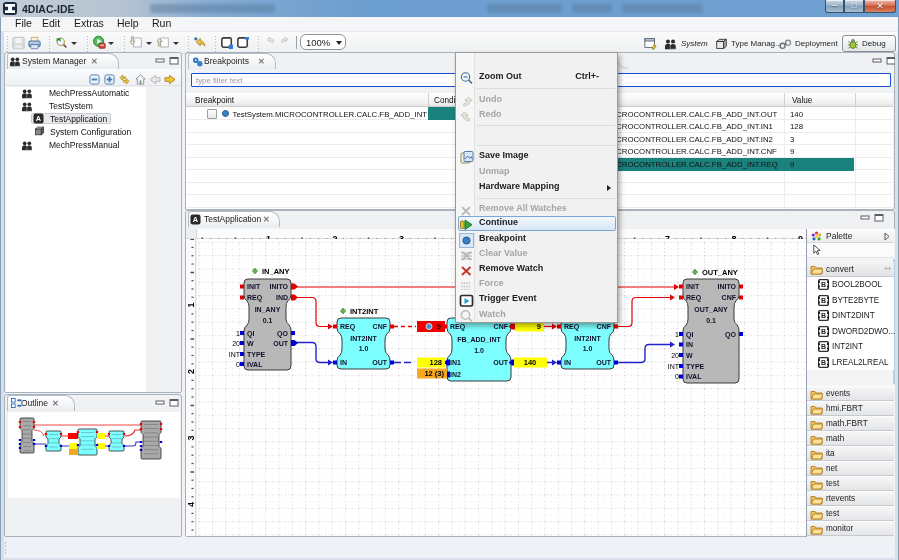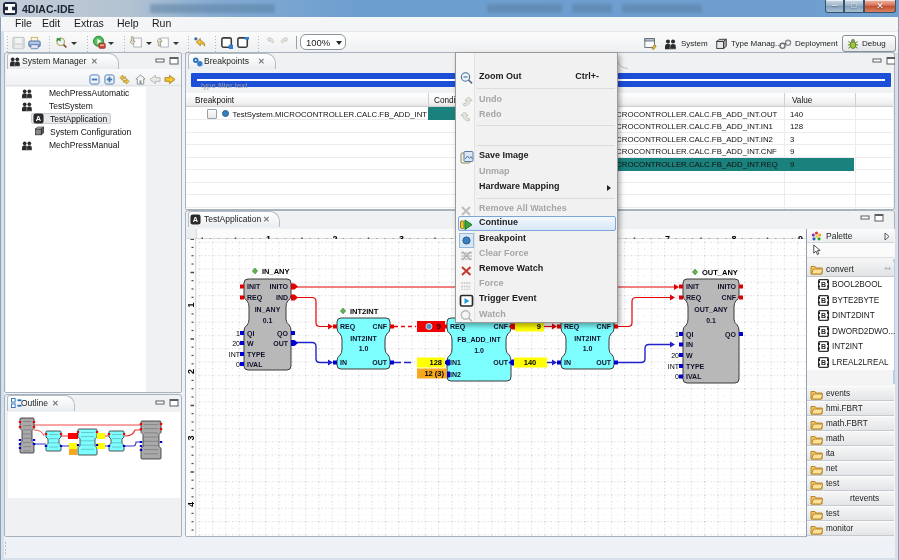--- a/index.html
+++ b/index.html
@@ -30,21 +30,21 @@
 #debugbtn { position:absolute; left:841px; top:3px; width:54px; height:17px; border:1px solid #8a9097; border-radius:3px; background:linear-gradient(#fdfdfd,#e3e6ea); }
 .panel { position:absolute; background:#f0f1f2; border:1px solid #a8b2bd; border-radius:3px 3px 2px 2px; }
 .tabface { position:absolute; height:16px; background:linear-gradient(#ffffff,#eaedf0); border:1px solid #b4bcc5; border-bottom:none; border-radius:3px 10px 0 0; }
 .tabtext { position:absolute; top:3px; font-size:8.5px; color:#222; }
 .xico { position:absolute; top:4px; font-size:8px; color:#777; font-weight:bold; }
 .minmax { position:absolute; }
 .content { position:absolute; background:#fff; }
 .thead { position:absolute; background:linear-gradient(#ffffff,#f1f1f1 75%,#e4e4e4); border-bottom:1px solid #cfcfcf; font-size:8.2px; color:#111; }
 .thead span { top:3px; position:absolute; }
 .gridrow { position:absolute; border-bottom:1px solid #ececec; }
-.filterbox { position:absolute; background:#fff; border:6px solid #1d4ed8; border-radius:1px; font-size:7.8px; color:#999; }
+.filterbox { position:absolute; background:#fff; border:1px solid #1d4ed8; border-radius:1px; font-size:7.8px; color:#999; }
 .cell { position:absolute; font-size:7.8px; color:#101010; white-space:nowrap; }
 .teal { background:#1a817d; }
 .trow { position:absolute; font-size:8.5px; color:#101010; white-space:nowrap; }
 #ctx { position:absolute; left:455px; top:52px; width:163px; height:271px; background:#f1f1f1; border:1px solid #9a9a9a; box-shadow:2px 3px 5px rgba(0,0,0,.35); }
 #ctx .gut { position:absolute; left:0; top:0; bottom:0; width:19px; background:#f6f6f6; border-right:1px solid #e2e2e2; }
 .mi { position:absolute; left:0; width:100%; height:15px; font-size:9px; font-weight:600; }
 .mi .lbl { position:absolute; left:23px; top:0px; color:#1b1b1b; }
 .mi .sc { position:absolute; right:18px; top:0px; color:#1b1b1b; }
 .mi.dis .lbl, .mi.dis .sc { color:#a5a5a5; }
 .msep { position:absolute; left:21px; right:2px; height:1px; background:#dcdcdc; }
@@ -149,21 +149,21 @@
       <rect x="1" y="2" width="11" height="10" fill="#fff" stroke="#5a5f66"></rect>
       <rect x="1" y="2" width="11" height="2.6" fill="#bdd2ea" stroke="#5a5f66"></rect>
       <path d="M9 13 l3 -4 l2 1.5 l-3 4 z" fill="#e8c94a" stroke="#8a7a1a"></path>
     </svg>
     <svg class="abs" style="left:663px;top:7px;" width="13" height="11" viewBox="0 0 15 13">
       <circle cx="4.5" cy="3" r="2.4" fill="#2b2b2b"></circle>
         <circle cx="10.5" cy="3" r="2.4" fill="#2b2b2b"></circle>
       <path d="M1 12 v-3 a3.5 3.5 0 0 1 7 0 v3 z" fill="#2b2b2b"></path>
       <path d="M7 12 v-3 a3.5 3.5 0 0 1 7 0 v3 z" fill="#2b2b2b" stroke="#eee" stroke-width=".5"></path>
     </svg>
-    <div class="persp" style="left:680px;">System</div>
+    <div class="persp" style="left:680px;font-style:italic;">System</div>
     <svg class="abs" style="left:714px;top:6px;" width="13" height="13" viewBox="0 0 15 15">
       <rect x="2" y="4" width="8" height="8" fill="#e8e8e8" stroke="#2a2a2a"></rect>
       <path d="M2 4 l3 -2.5 h8 l-3 2.5 z" fill="#cfcfcf" stroke="#2a2a2a"></path>
       <path d="M10 12 l3 -2.5 v-8 l-3 2.5 z" fill="#b5b5b5" stroke="#2a2a2a"></path>
     </svg>
     <div class="persp" style="left:730px;">Type Manag...</div>
     <svg class="abs" style="left:778px;top:7px;" width="13" height="11" viewBox="0 0 15 13">
       <circle cx="4" cy="8" r="3" fill="none" stroke="#6a6e73" stroke-width="1.6"></circle>
       <circle cx="10.5" cy="4.5" r="3" fill="none" stroke="#8a8e93" stroke-width="1.6"></circle>
       <path d="M6 6.5 L8.5 5" stroke="#6a6e73" stroke-width="1.4"></path>
@@ -840,21 +840,21 @@
             <path d="M1 2.5 h4 l1 1.5 h6 v6 h-11 z" fill="#f5c565" stroke="#b8862a"></path>
             <path d="M1.5 10 L3.5 5 h9.5 l-2 5 z" fill="#fde29a" stroke="#b8862a"></path>
           </svg>
           <span style="position:absolute;left:19px;top:2px;font-size:8.2px;color:#1a1a1a;">test</span>
         </div>
         <div class="abs" style="left:0;top:262px;width:87px;height:15px;background:linear-gradient(#f6f6f6,#e3e5e8);border-top:1px solid #fdfdfd;border-bottom:1px solid #c6cacf;">
           <svg class="abs" style="left:3px;top:2px;" width="13" height="11" viewBox="0 0 13 11">
             <path d="M1 2.5 h4 l1 1.5 h6 v6 h-11 z" fill="#f5c565" stroke="#b8862a"></path>
             <path d="M1.5 10 L3.5 5 h9.5 l-2 5 z" fill="#fde29a" stroke="#b8862a"></path>
           </svg>
-          <span style="position:absolute;left:19px;top:2px;font-size:8.2px;color:#1a1a1a;margin-left:24px;">rtevents</span>
+          <span style="position:absolute;left:19px;top:2px;font-size:8.2px;color:#1a1a1a;">rtevents</span>
         </div>
         <div class="abs" style="left:0;top:277px;width:87px;height:15px;background:linear-gradient(#f6f6f6,#e3e5e8);border-top:1px solid #fdfdfd;border-bottom:1px solid #c6cacf;">
           <svg class="abs" style="left:3px;top:2px;" width="13" height="11" viewBox="0 0 13 11">
             <path d="M1 2.5 h4 l1 1.5 h6 v6 h-11 z" fill="#f5c565" stroke="#b8862a"></path>
             <path d="M1.5 10 L3.5 5 h9.5 l-2 5 z" fill="#fde29a" stroke="#b8862a"></path>
           </svg>
           <span style="position:absolute;left:19px;top:2px;font-size:8.2px;color:#1a1a1a;">test</span>
         </div>
         <div class="abs" style="left:0;top:292px;width:87px;height:15px;background:linear-gradient(#f6f6f6,#e3e5e8);border-top:1px solid #fdfdfd;border-bottom:1px solid #c6cacf;">
           <svg class="abs" style="left:3px;top:2px;" width="13" height="11" viewBox="0 0 13 11">
@@ -934,21 +934,21 @@
           <rect x="0.5" y="0.5" width="14" height="14" fill="#d9e8f7" stroke="#9ab8d8"></rect>
           <circle cx="7.5" cy="7.5" r="3.6" fill="#3a7ec2" stroke="#2a5e92"></circle>
         </svg>
         <span class="lbl">Breakpoint</span>
       </div>
       <div class="mi dis" style="top:194.7px">
         <svg class="micon" width="15" height="15" viewBox="0 0 15 15">
           <path d="M2 5 h11 M2 8 h11 M2 11 h11" stroke="#c5c5c5" stroke-width="1.4"></path>
           <path d="M3 3.5 L12 12 M12 3.5 L3 12" stroke="#b0b0b0" stroke-width="1.4"></path>
         </svg>
-        <span class="lbl">Clear Force</span>
+        <span class="lbl">Clear Value</span>
       </div>
       <div class="mi" style="top:210px">
         <svg class="micon" width="15" height="15" viewBox="0 0 15 15">
           <path d="M3 4 L11.5 12 M11.5 4 L3 12" stroke="#c23a2e" stroke-width="2"></path>
         </svg>
         <span class="lbl">Remove Watch</span>
       </div>
       <div class="mi dis" style="top:225.2px">
         <svg class="micon" width="15" height="15" viewBox="0 0 15 15">
           <path d="M3 4 v8 M5.5 4 v8 M8 4 v8 M10.5 4 v8" stroke="#c9c9c9" stroke-width="1.5" stroke-dasharray="2 1.4"></path>

